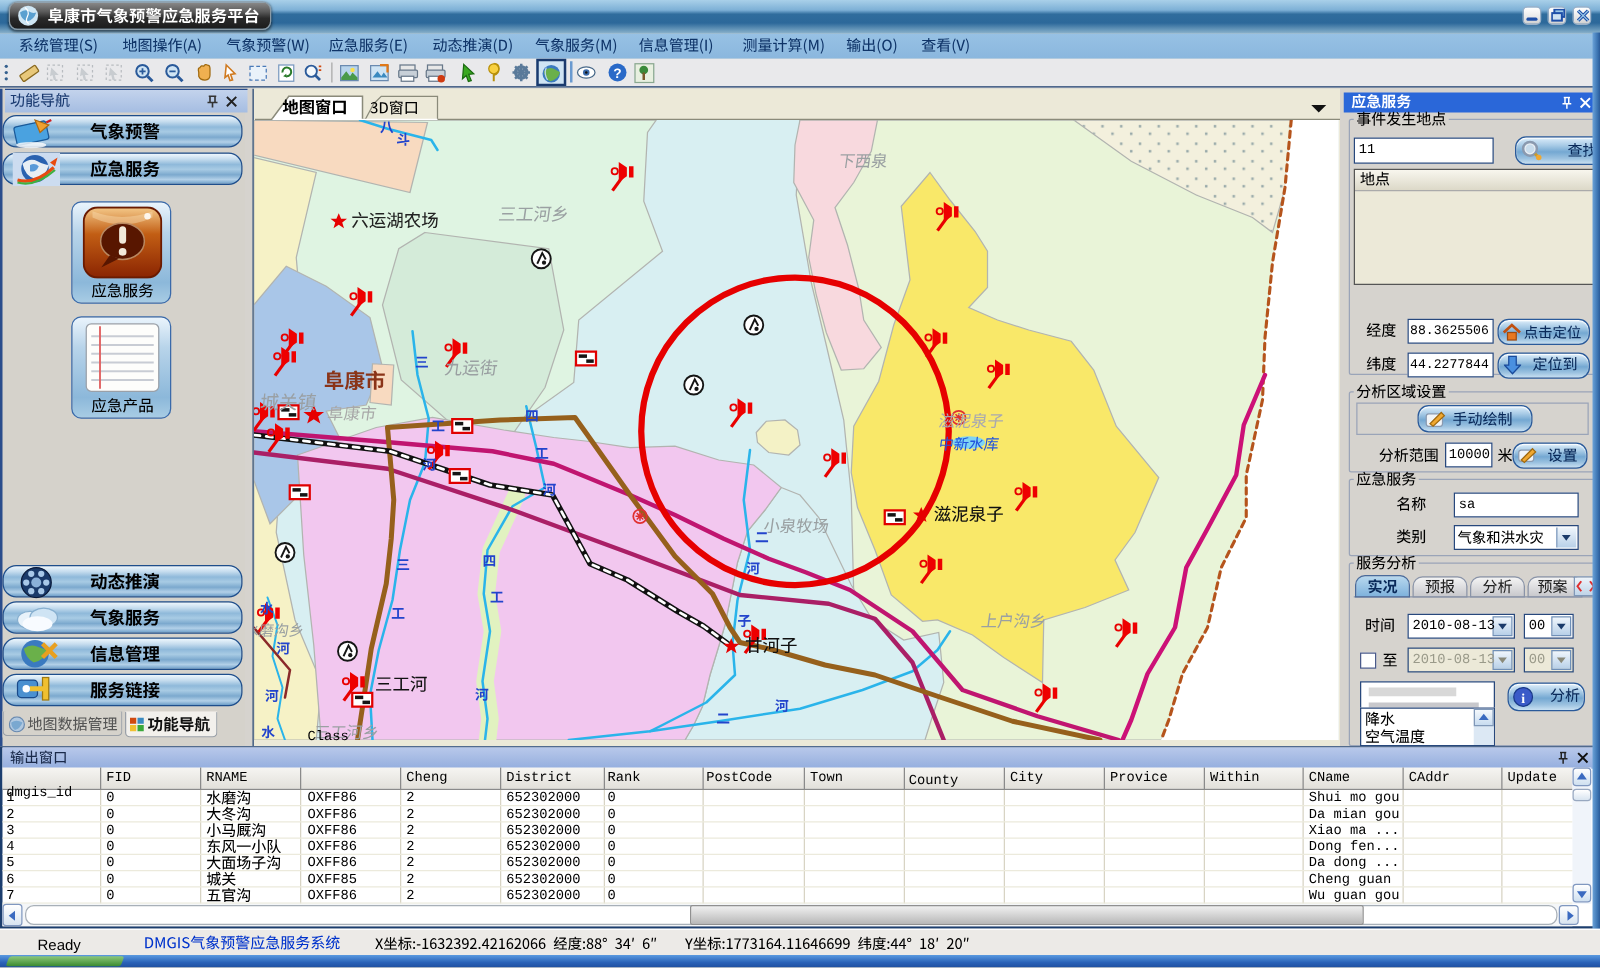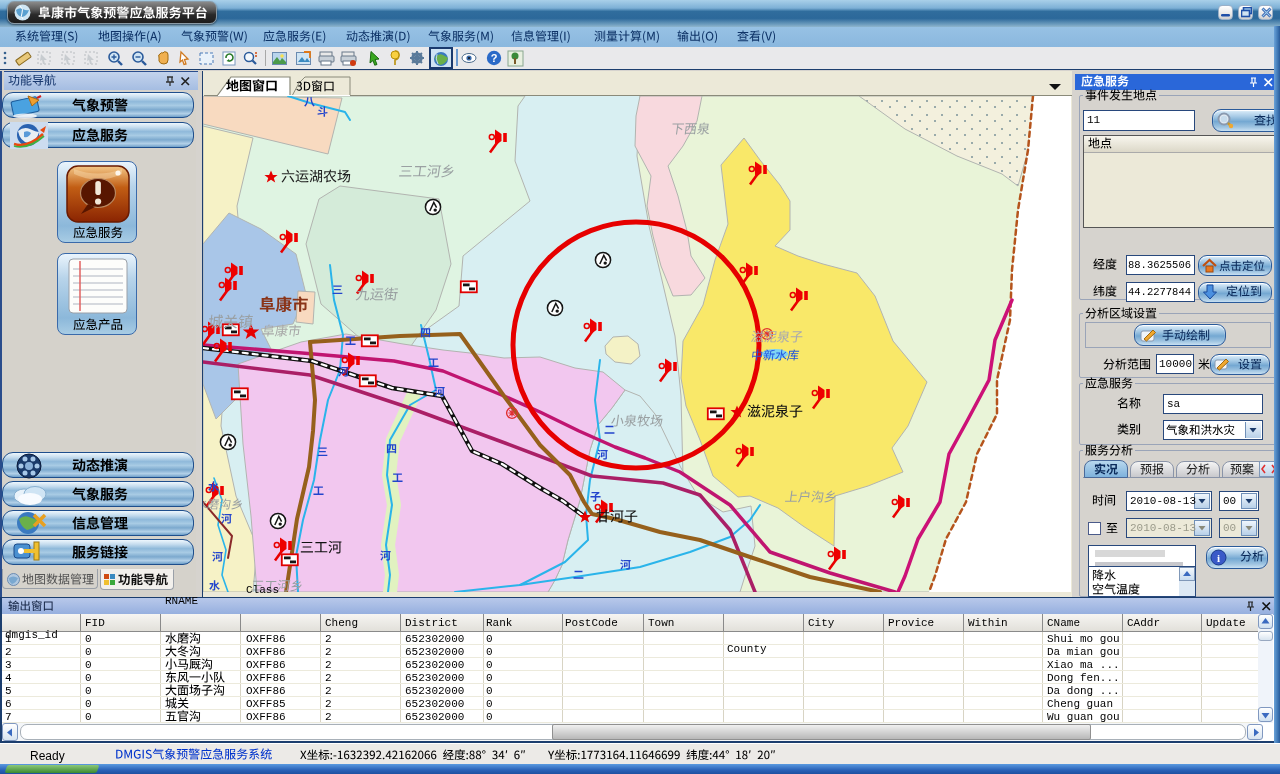--- a/index.html
+++ b/index.html
@@ -1371,28 +1371,28 @@
   </svg>
 <svg class="abs" style="left:1245px;top:601px" width="11" height="11">
     <path d="M3 1 H8 M4 1 V6 M7 1 V6 M2 6 H9 M5.5 6 V10" stroke="#222" stroke-width="1.2" fill="none"></path>
   </svg>
 <svg class="abs" style="left:1261px;top:601px" width="11" height="11">
     <path d="M1.5 1.5 L9 9 M9 1.5 L1.5 9" stroke="#111" stroke-width="1.6"></path>
   </svg>
 <div class="abs" style="left:2px;top:614px;width:1256px;height:18px;background:linear-gradient(#f6f5f2,#e2e0da);border-bottom:1px solid #8a8a8a"></div>
 <div class="abs th" style="left:5px;top:629px">dmgis_id</div>
 <div class="abs th" style="left:85px;top:617px">FID</div>
-<div class="abs th" style="left:165px;top:595px">RNAME</div>
+<div class="abs th" style="left:165px;top:617px">RNAME</div>
 <div class="abs th" style="left:246px;top:584px">Class</div>
 <div class="abs th" style="left:325px;top:617px">Cheng</div>
 <div class="abs th" style="left:405px;top:617px">District</div>
 <div class="abs th" style="left:486px;top:617px">Rank</div>
 <div class="abs th" style="left:565px;top:617px">PostCode</div>
 <div class="abs th" style="left:648px;top:617px">Town</div>
-<div class="abs th" style="left:727px;top:643px">County</div>
+<div class="abs th" style="left:727px;top:619px">County</div>
 <div class="abs th" style="left:808px;top:617px">City</div>
 <div class="abs th" style="left:888px;top:617px">Provice</div>
 <div class="abs th" style="left:968px;top:617px">Within</div>
 <div class="abs th" style="left:1047px;top:617px">CName</div>
 <div class="abs th" style="left:1127px;top:617px">CAddr</div>
 <div class="abs th" style="left:1206px;top:617px">Update</div>
 <div class="abs" style="left:80px;top:614px;width:1px;height:18px;background:#8a8a8a"></div>
 <div class="abs" style="left:160px;top:614px;width:1px;height:18px;background:#8a8a8a"></div>
 <div class="abs" style="left:240px;top:614px;width:1px;height:18px;background:#8a8a8a"></div>
 <div class="abs" style="left:320px;top:614px;width:1px;height:18px;background:#8a8a8a"></div>

